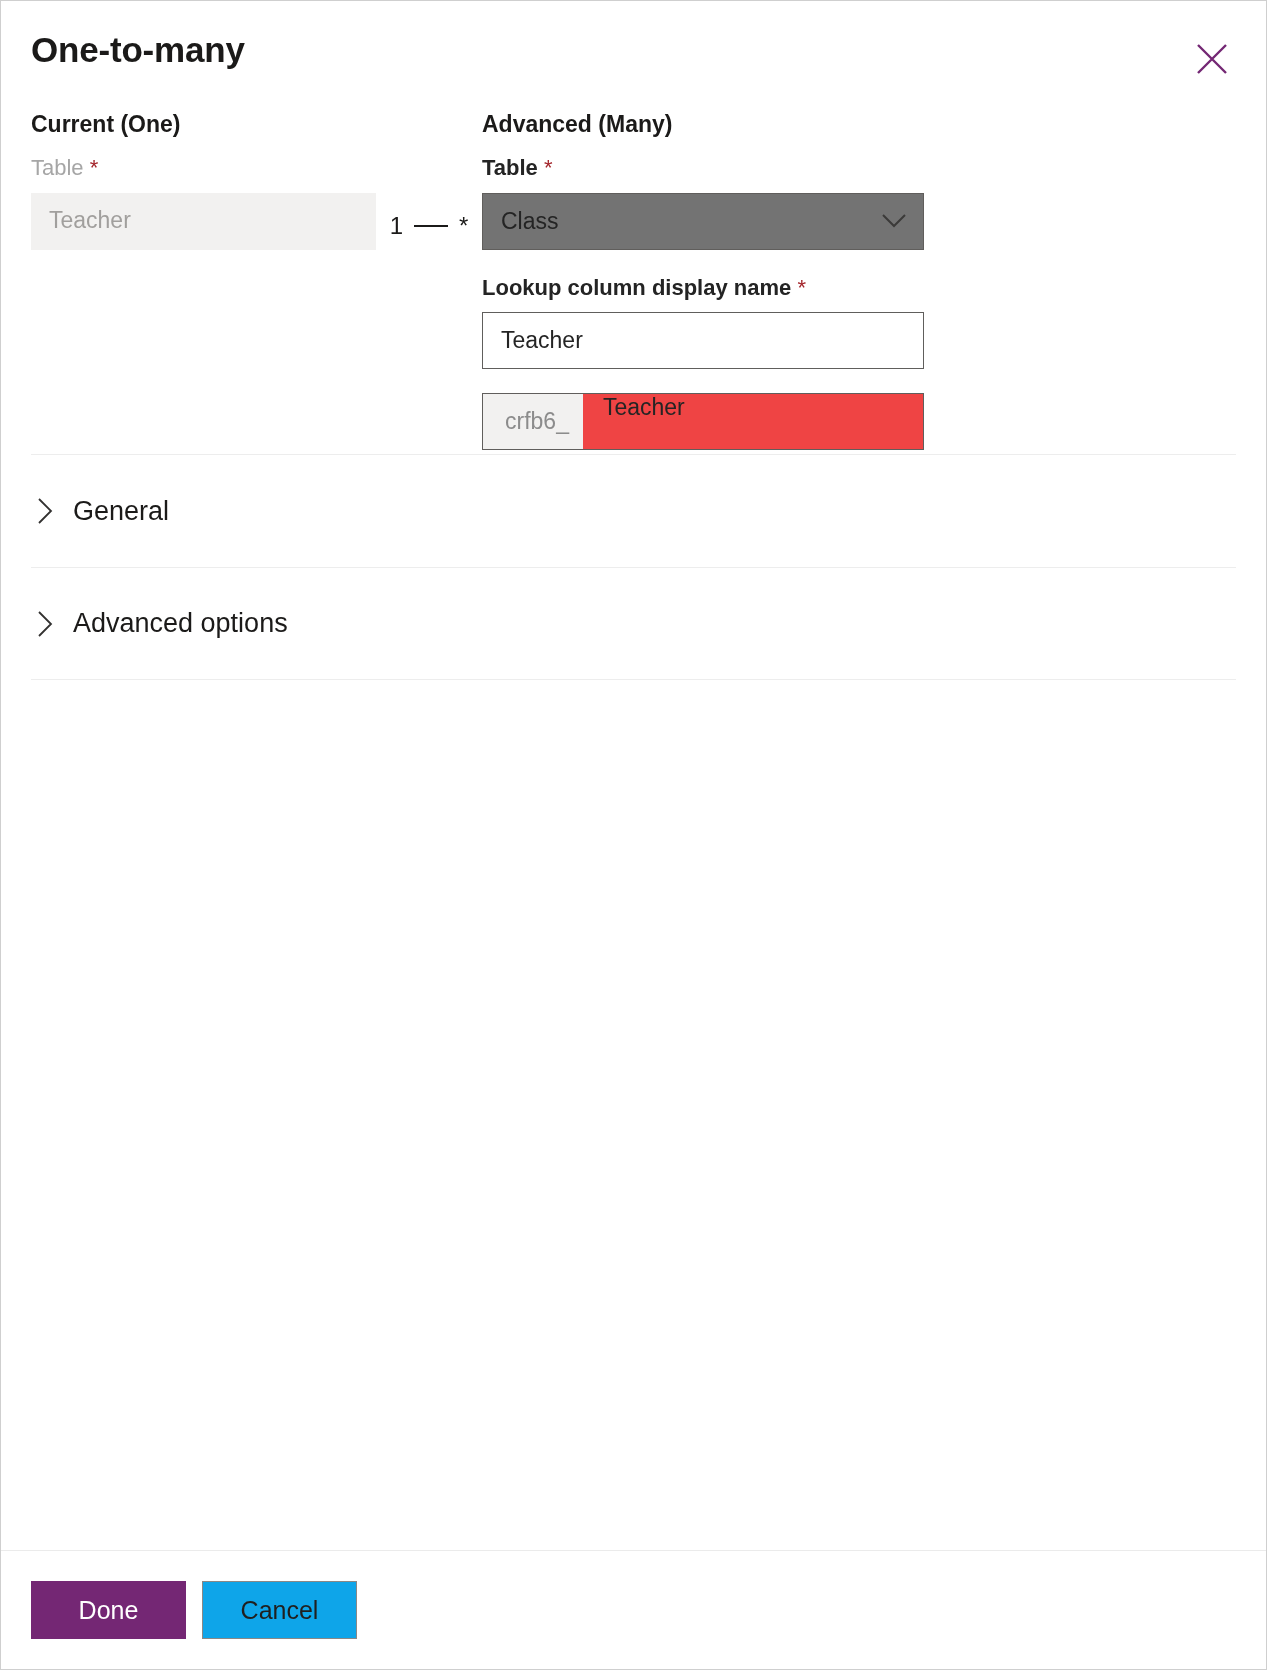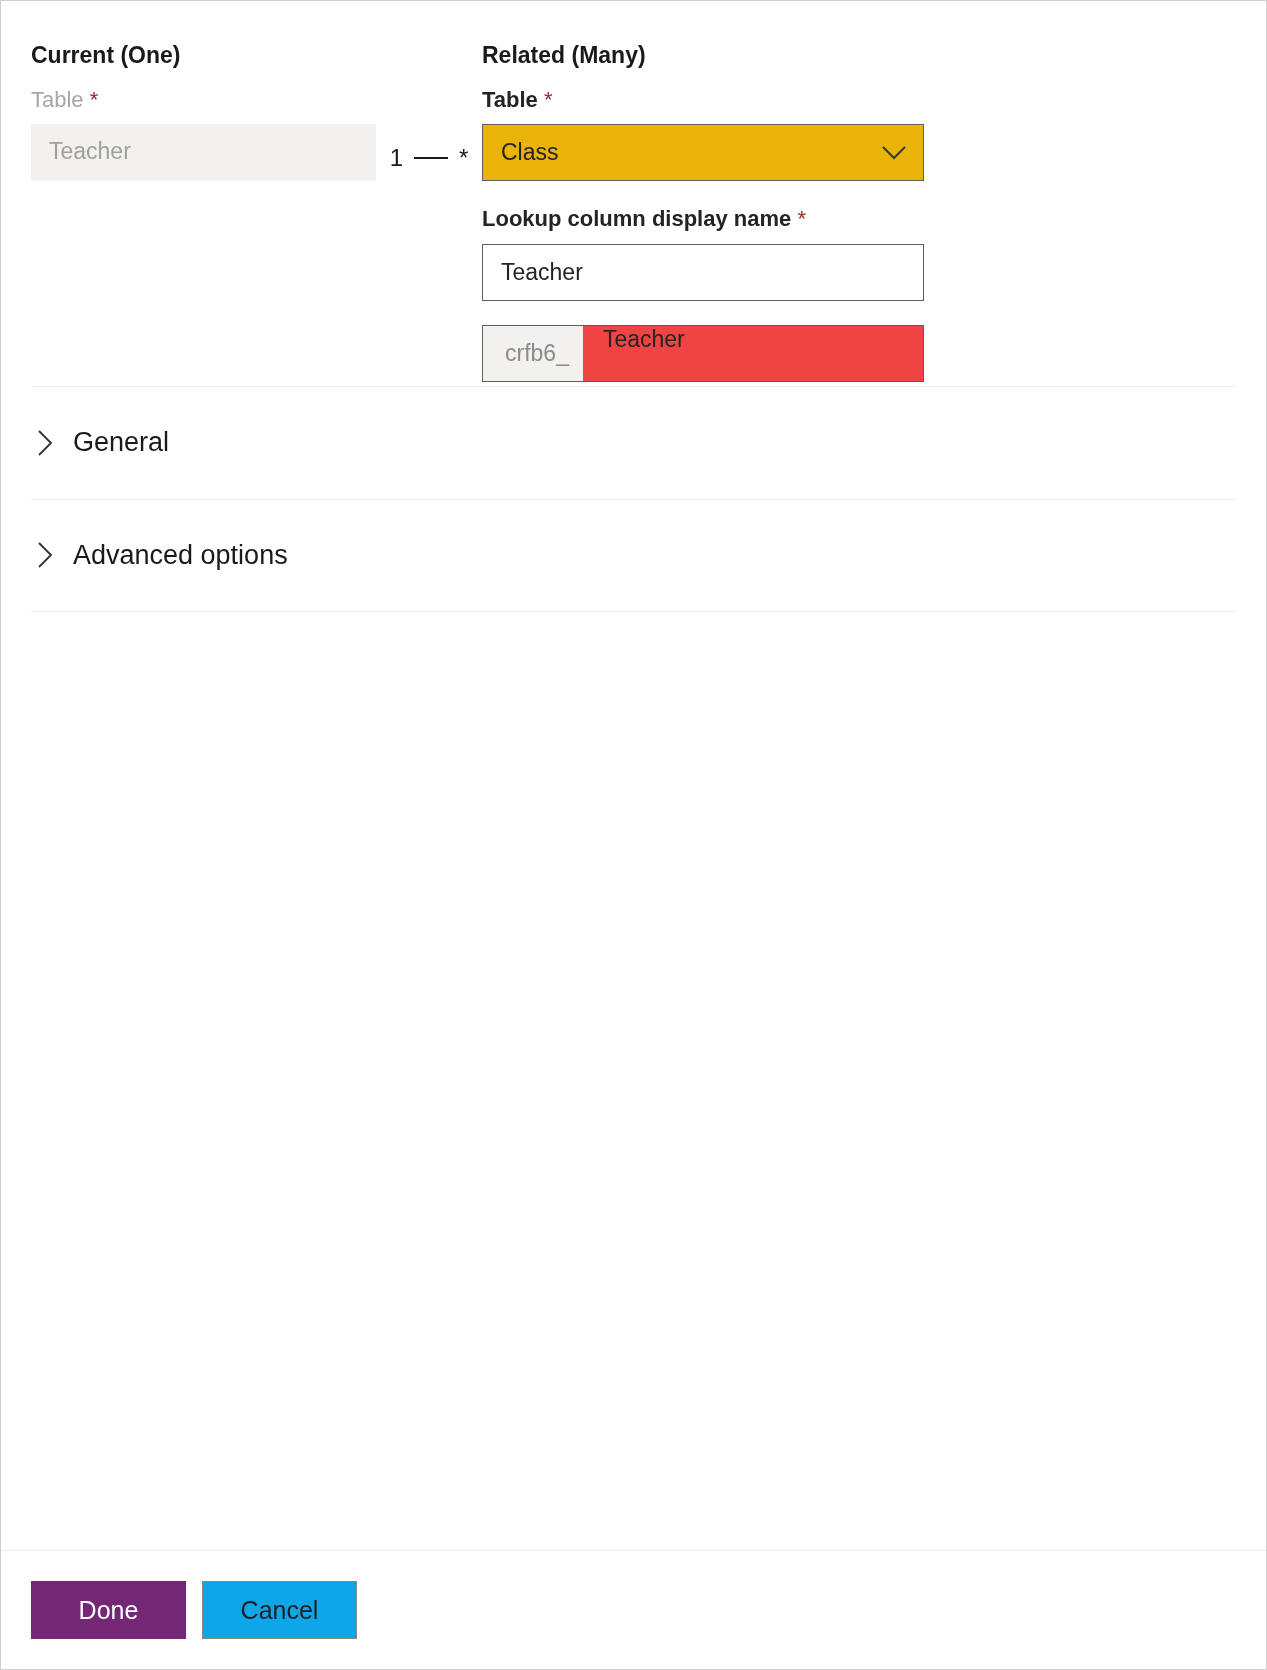--- a/index.html
+++ b/index.html
@@ -123,21 +123,21 @@
     color: #a19f9d;
   }
   .mb { margin-bottom: 24px; }
 
   
   .dd {
     position: relative;
     width: 100%;
     height: 57px;
     border: 1px solid #605e5c;
-    background: #eab308;
+    background: #737373;
     display: flex;
     align-items: center;
     padding: 0 18px;
     cursor: pointer;
   }
   .dd-val { font-size: 23px; color: #242424; }
   .dd-chev {
     position: absolute;
     right: 16px;
     top: 50%;
@@ -244,20 +244,30 @@
     background: #0ea5e9;
     color: #201f1e;
     border: 1px solid #8a8886;
   }
 </style>
 </head>
 <body>
 
 <div id="dialog">
 
+  <div class="hdr">
+    <h1 class="hdr-title">One-to-many</h1>
+    <button class="close-btn">
+      <span>
+        <svg width="34" height="34" viewBox="0 0 34 34" aria-hidden="true">
+          <path d="M3 3 L31 31 M31 3 L3 31" stroke="#742774" stroke-width="2.4" fill="none"></path>
+        </svg>
+      </span>
+    </button>
+  </div>
 
 
   <div class="form-area">
     <div class="cols">
 
       <div class="col-left">
         <div class="col-head">Current (One)</div>
         <div class="field-label muted">
           <span>Table </span><span class="req">*</span>
         </div>
@@ -267,21 +277,21 @@
       <div class="col-mid">
         <div class="mid-spacer"></div>
         <div class="card-marker">
           <span>1</span>
           <span class="card-dash"></span>
           <span>*</span>
         </div>
       </div>
 
       <div class="col-right">
-        <div class="col-head">Related (Many)</div>
+        <div class="col-head">Advanced (Many)</div>
 
         <div class="field-label">
           <span>Table </span><span class="req">*</span>
         </div>
         <div class="dd mb">
           <span class="dd-val">Class</span>
           <span class="dd-chev">
             <svg width="26" height="16" viewBox="0 0 26 16" aria-hidden="true">
               <path d="M2 2 L13 13 L24 2" stroke="#3b3a39" stroke-width="2" fill="none"></path>
             </svg>

